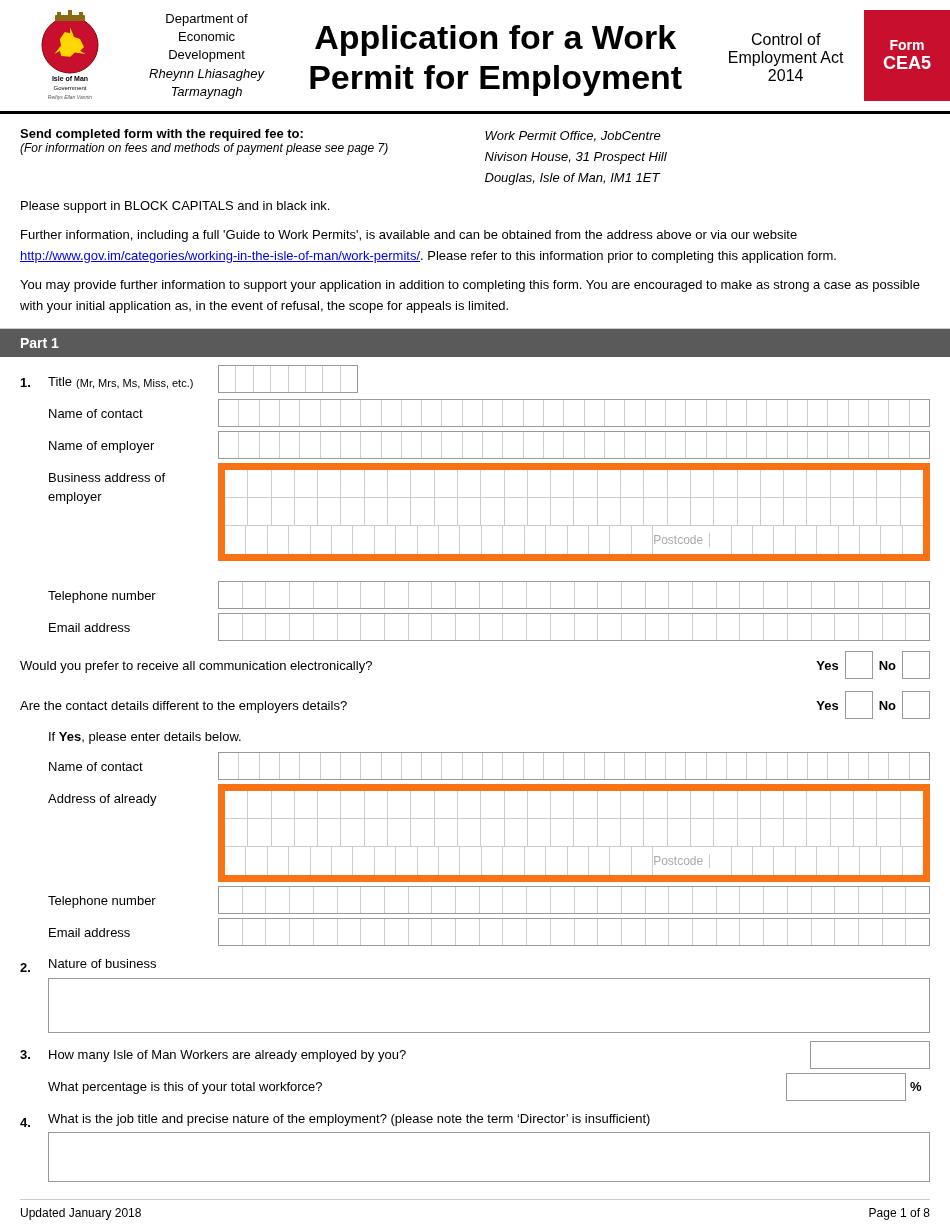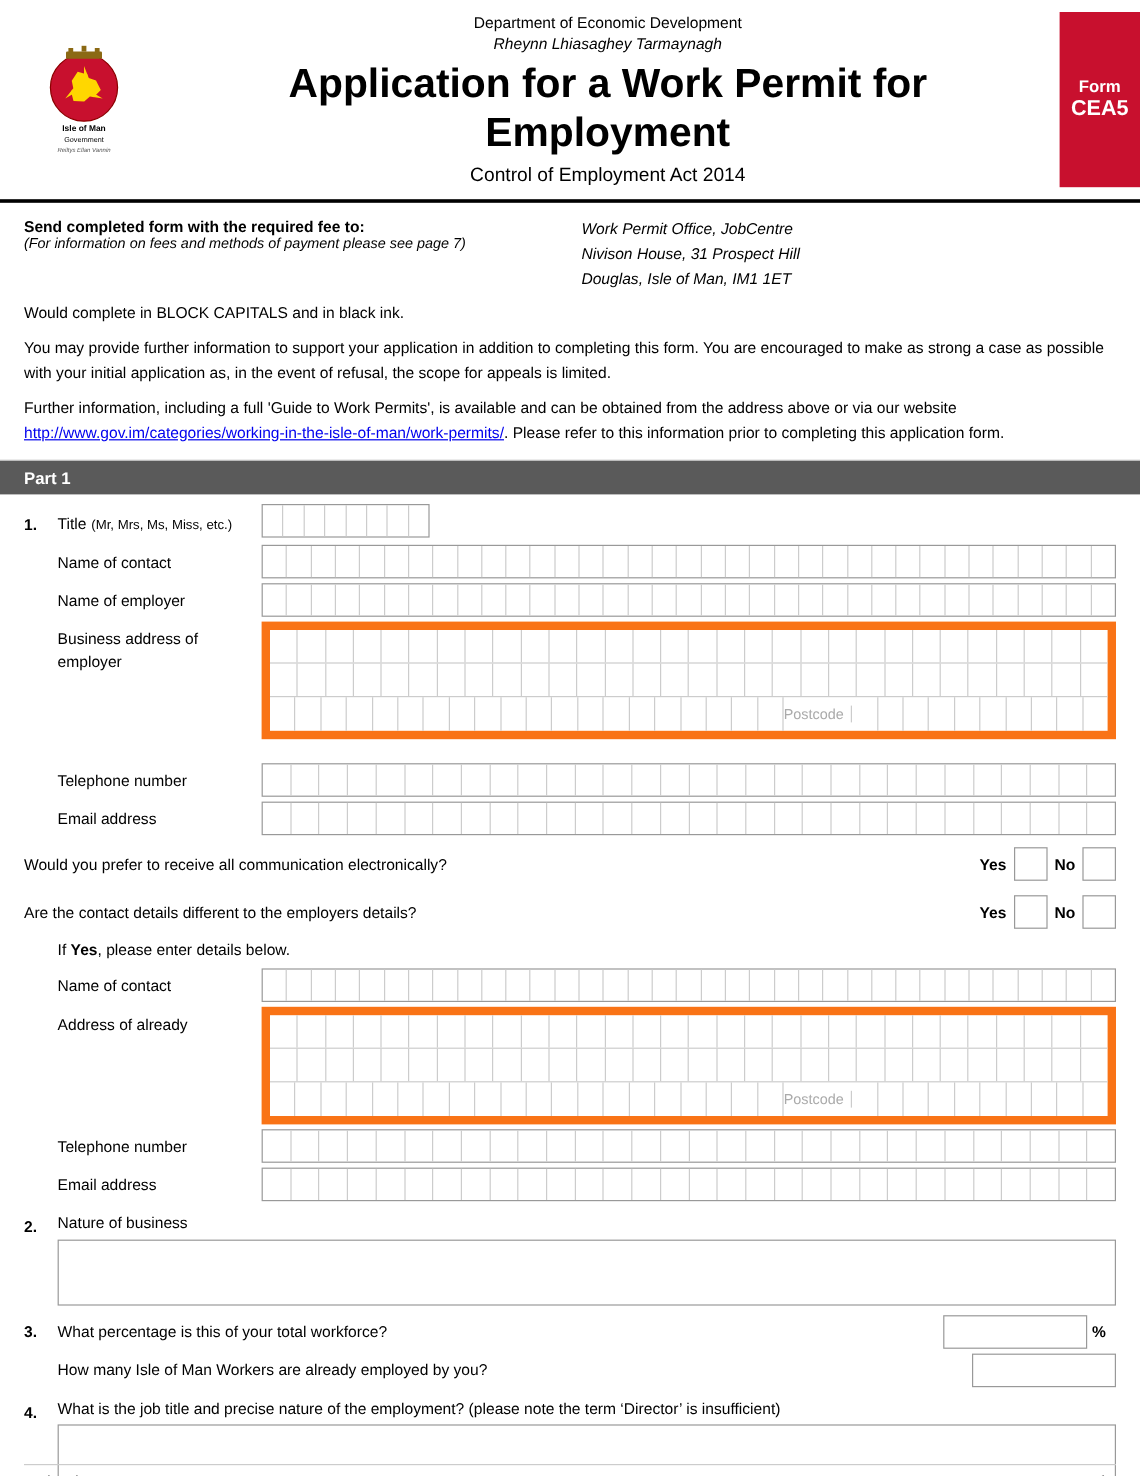--- a/index.html
+++ b/index.html
@@ -33,21 +33,21 @@
       justify-content: center;
       flex-shrink: 0;
     }
     .logo-svg {
       width: 90px;
       height: 90px;
     }
     .title-area {
       flex: 1;
       display: flex;
-      flex-direction: column;
+      flex-direction: row;
       align-items: center;
       justify-content: center;
       padding: 0 10px;
     }
     .dept-name {
       font-size: 13px;
       text-align: center;
       line-height: 1.4;
     }
     .dept-name .italic {
@@ -59,21 +59,21 @@
       text-align: center;
       line-height: 1.2;
       margin-top: 4px;
     }
     .sub-title {
       font-size: 16px;
       text-align: center;
       margin-top: 6px;
     }
     .form-label-box {
-      width: 67px;
+      width: 86px;
       background: #c8102e;
       color: #fff;
       display: flex;
       flex-direction: column;
       align-items: center;
       justify-content: center;
       font-weight: bold;
       font-size: 16px;
       text-align: center;
       flex-shrink: 0;
@@ -372,25 +372,25 @@
       <div class="info-left">
         <div class="send-bold">Send completed form with the required fee to:</div>
         <div class="send-italic">(For information on fees and methods of payment please see page 7)</div>
       </div>
       <div class="info-right">
         <div>Work Permit Office, JobCentre</div>
         <div>Nivison House, 31 Prospect Hill</div>
         <div>Douglas, Isle of Man, IM1 1ET</div>
       </div>
     </div>
-    <div class="info-para">Would complete in BLOCK CAPITALS and in black ink.</div>
-    <div class="info-para">You may provide further information to support your application in addition to completing this form.  You are encouraged to make as strong a case as possible with your initial application as, in the event of refusal, the scope for appeals is limited.</div>
+    <div class="info-para">Please support in BLOCK CAPITALS and in black ink.</div>
     <div class="info-para">
       Further information, including a full 'Guide to Work Permits', is available and can be obtained from the address above or via our website <a href="#">http://www.gov.im/categories/working-in-the-isle-of-man/work-permits/</a>.  Please refer to this information prior to completing this application form.
     </div>
+    <div class="info-para">You may provide further information to support your application in addition to completing this form.  You are encouraged to make as strong a case as possible with your initial application as, in the event of refusal, the scope for appeals is limited.</div>
   </div>
 
   <div class="part-header">Part 1</div>
 
   <div class="form-body">
 
     <div class="field-row" style="margin-bottom:6px; align-items:center;">
       <div class="field-number"><strong>1.</strong></div>
       <div class="field-label" style="display:flex;align-items:flex-end;gap:4px;">
         <span>Title</span>
@@ -939,27 +939,27 @@
       <div class="q-content">
         <div class="q-label">Nature of business</div>
         <div class="text-area-box"></div>
       </div>
     </div>
 
     <div class="q-row" style="margin-bottom:4px; align-items: flex-start;">
       <div class="q-num">3.</div>
       <div class="q-content">
         <div class="right-input-row">
+          <div class="right-input-label">How many Isle of Man Workers are already employed by you?</div>
+          <div class="right-input-box"></div>
+        </div>
+        <div class="right-input-row">
           <div class="right-input-label">What percentage is this of your total workforce?</div>
           <div class="right-input-box"></div>
           <div class="pct-suffix">%</div>
-        </div>
-        <div class="right-input-row">
-          <div class="right-input-label">How many Isle of Man Workers are already employed by you?</div>
-          <div class="right-input-box"></div>
         </div>
       </div>
     </div>
 
     <div class="q-row" style="margin-bottom:4px;">
       <div class="q-num">4.</div>
       <div class="q-content">
         <div class="q-label">What is the job title and precise nature of the employment? (please note the term ‘Director’ is insufficient)</div>
         <div class="text-area-box" style="height:50px;"></div>
       </div>

